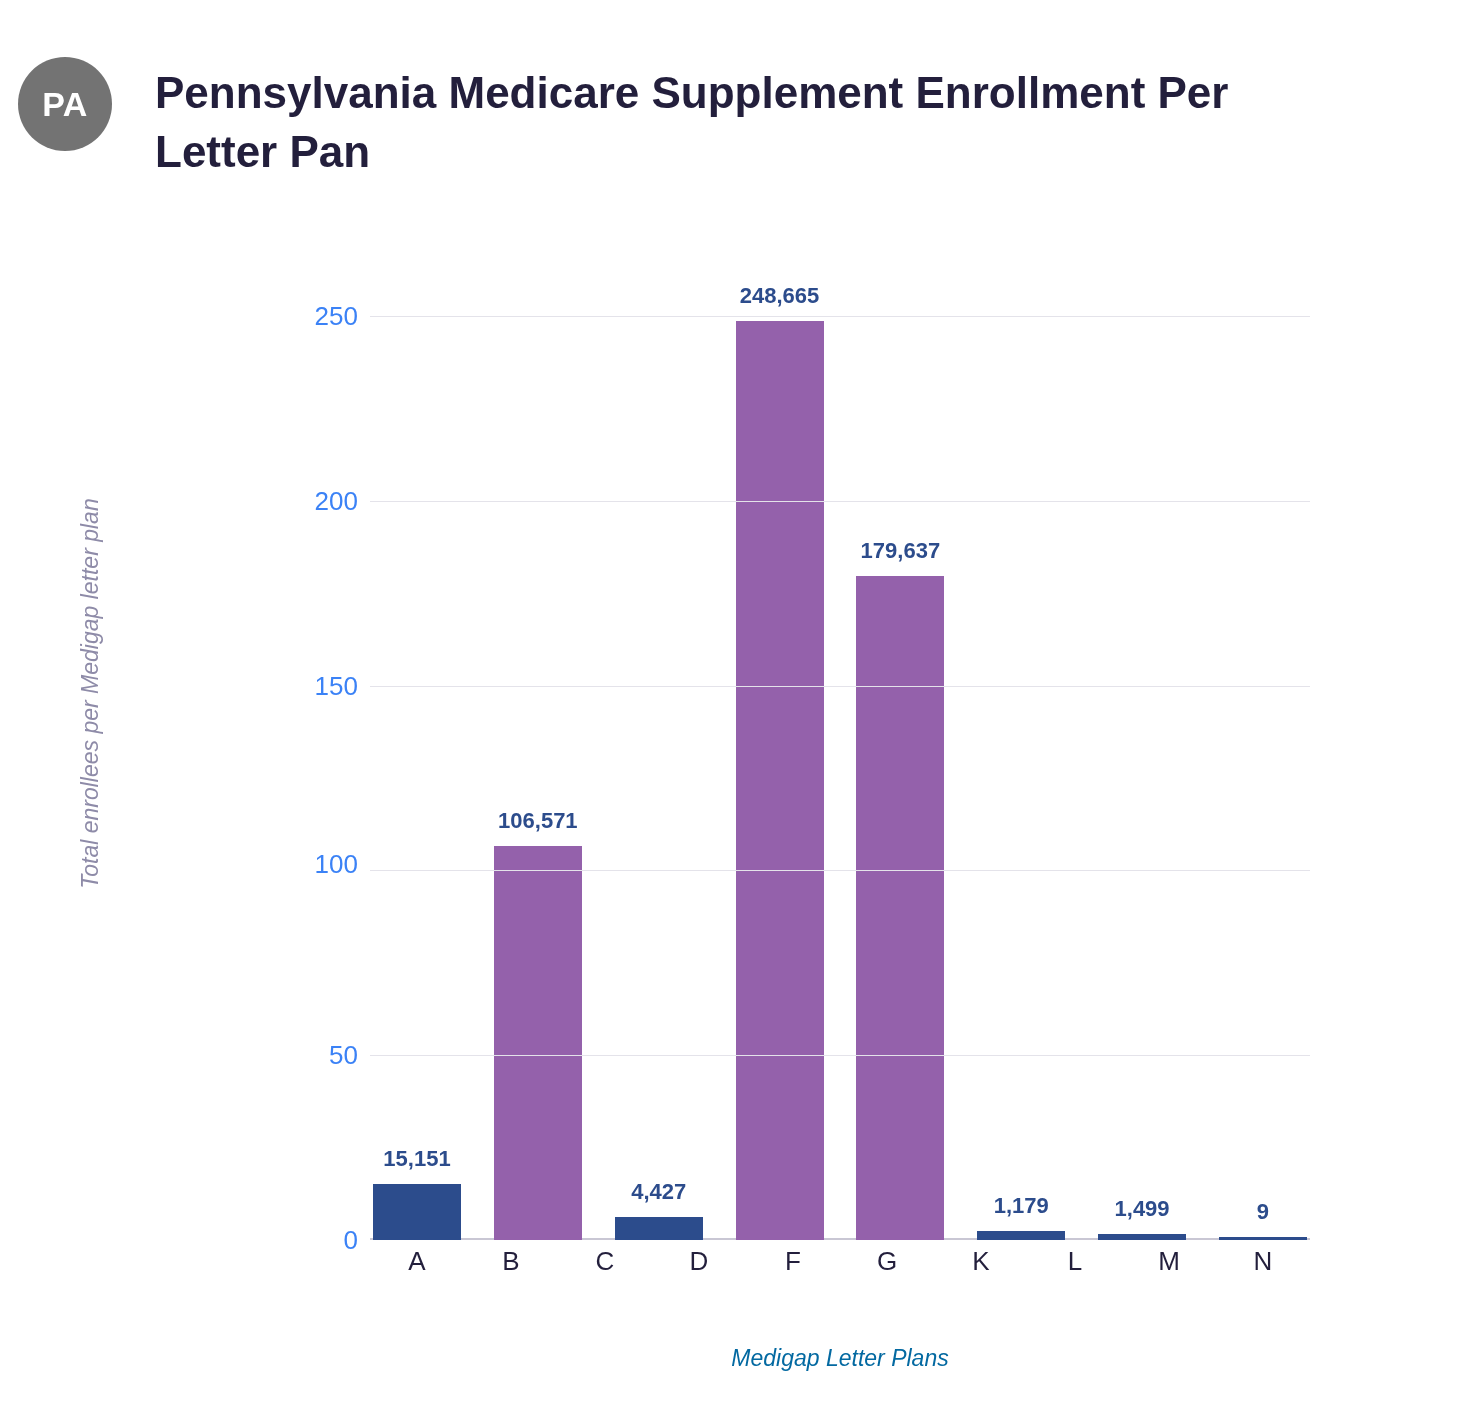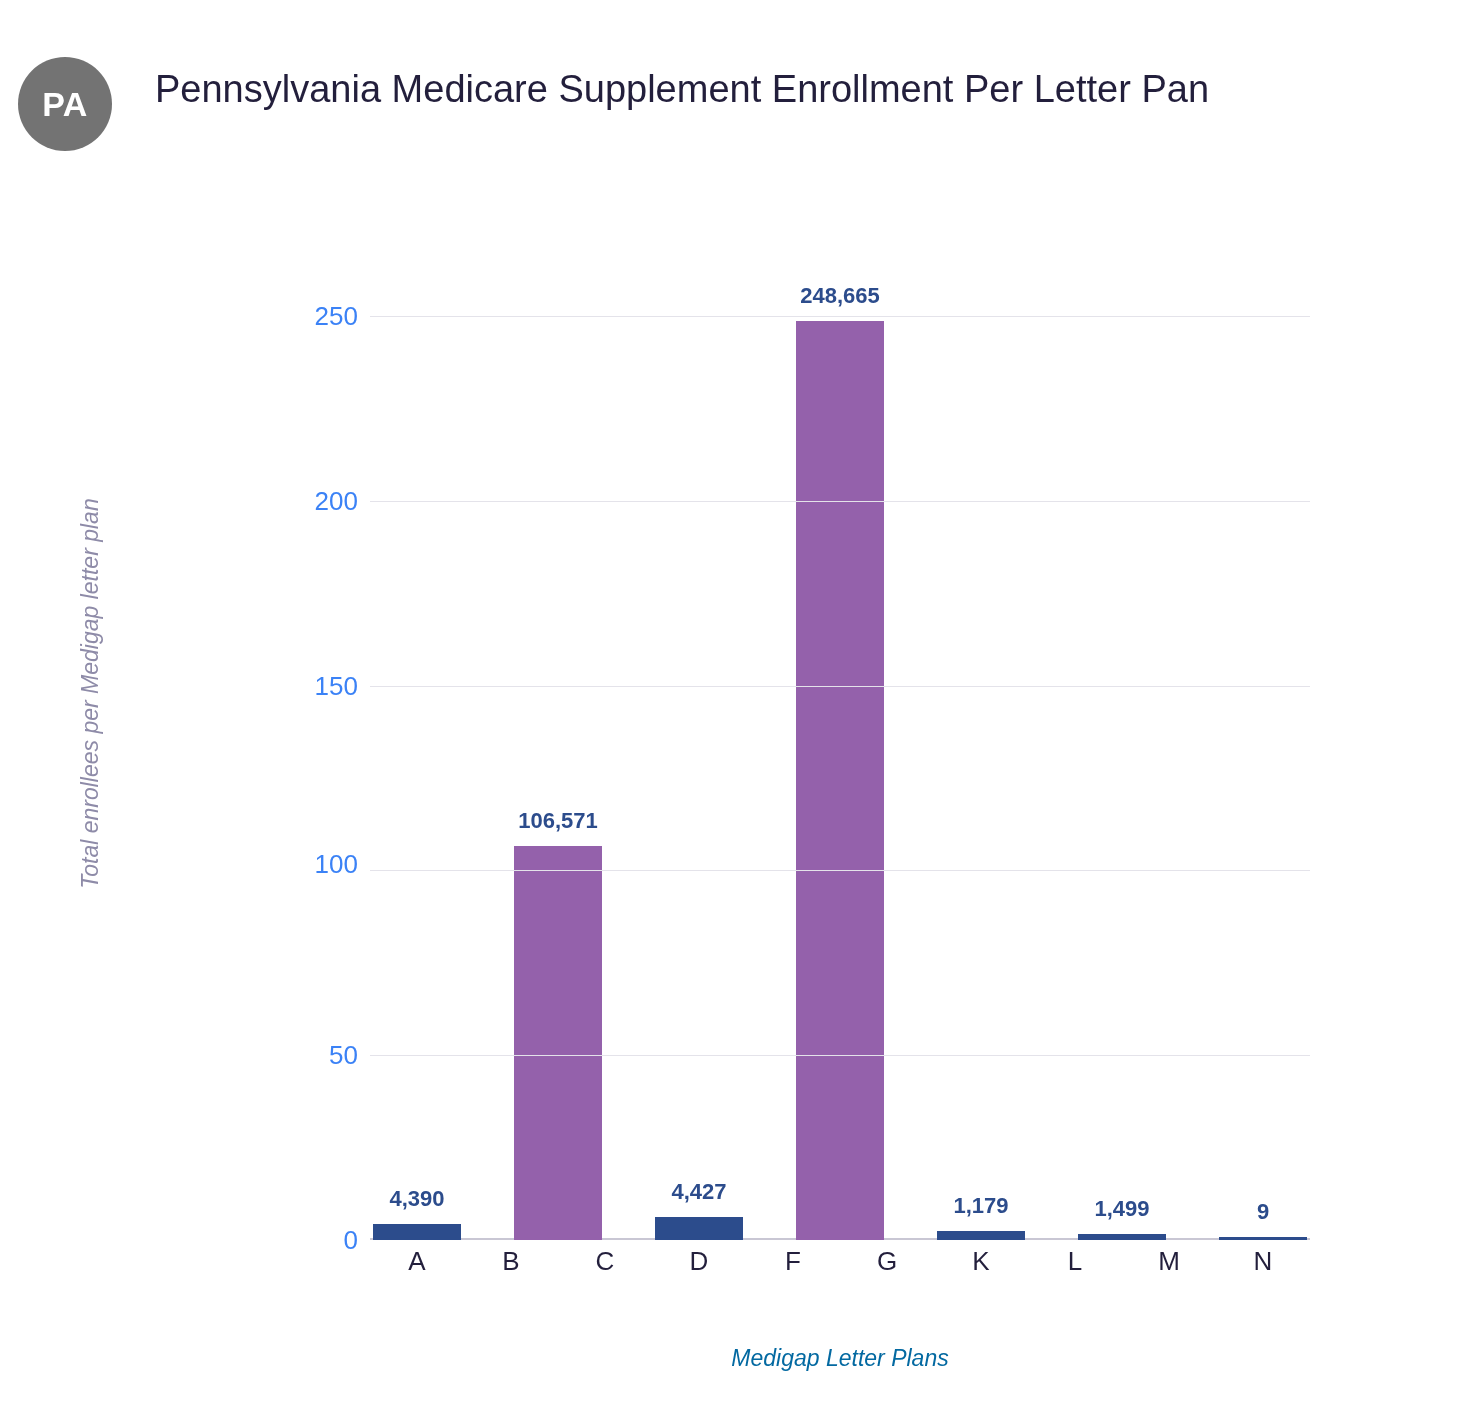--- a/index.html
+++ b/index.html
@@ -37,23 +37,23 @@
     display: flex;
     align-items: center;
     justify-content: center;
     letter-spacing: 0.5px;
   }
   .title {
     position: absolute;
     left: 155px;
     top: 64px;
     width: 1150px;
-    font-size: 38px;
+    font-size: 44px;
     line-height: 1.33;
-    font-weight: normal;
+    font-weight: bold;
     color: #231f3c;
   }
 
   
   .chart-wrap {
     position: absolute;
     left: 0;
     top: 190px;
     width: 1472px;
     height: 1226px;
@@ -175,34 +175,38 @@
 </div>
 
 <div class="chart-wrap">
 
   <div class="y-axis-title">Total enrollees per Medigap letter plan</div>
 
   <div class="plot" id="plot">
     <div class="baseline"></div>
     <div class="bars" id="bars">
         <div class="bar-slot">
-          <div class="bar-label" style="bottom: 28.2221px;">4,390</div>
-          <div class="bar" style="height: 16.2221px;"></div>
+          <div class="bar-label" style="bottom: 67.9866px;">15,151</div>
+          <div class="bar" style="height: 55.9866px;"></div>
         </div>
         <div class="bar-slot">
           <div class="bar-label" style="bottom: 405.805px;">106,571</div>
           <div class="bar purple" style="height: 393.805px;"></div>
         </div>
         <div class="bar-slot">
           <div class="bar-label" style="bottom: 34.8698px;">4,427</div>
           <div class="bar" style="height: 22.8698px;"></div>
         </div>
         <div class="bar-slot">
           <div class="bar-label" style="bottom: 930.876px;">248,665</div>
           <div class="bar purple" style="height: 918.876px;"></div>
+        </div>
+        <div class="bar-slot">
+          <div class="bar-label" style="bottom: 675.801px;">179,637</div>
+          <div class="bar purple" style="height: 663.801px;"></div>
         </div>
         <div class="bar-slot">
           <div class="bar-label" style="bottom: 20.9388px;">1,179</div>
           <div class="bar" style="height: 8.93878px;"></div>
         </div>
         <div class="bar-slot">
           <div class="bar-label" style="bottom: 17.5392px;">1,499</div>
           <div class="bar" style="height: 5.53916px;"></div>
         </div>
         <div class="bar-slot">

